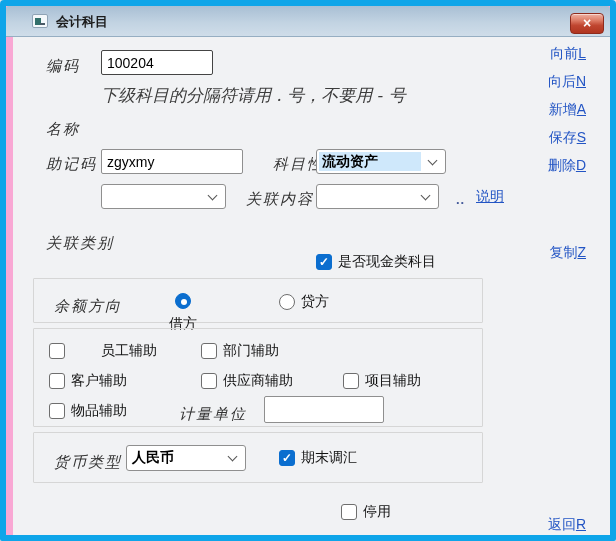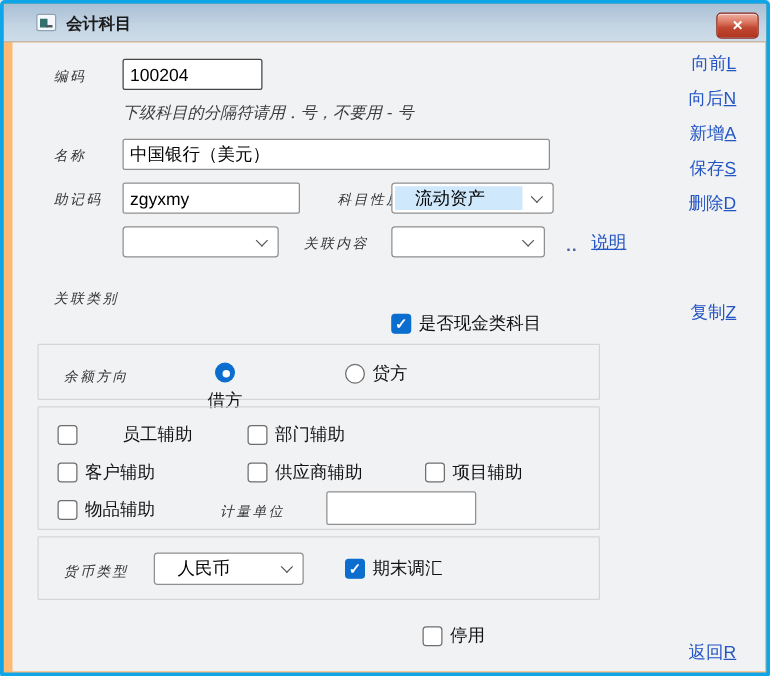--- a/index.html
+++ b/index.html
@@ -1,19 +1,19 @@
 <!DOCTYPE html>
 <html><head>
 <meta charset="utf-8">
 <style>
   * { margin:0; padding:0; box-sizing:border-box; }
   html,body { width:616px; height:541px; background:#e8e8e8; font-family:"Liberation Sans",sans-serif; }
   #window {
     position:relative; width:616px; height:541px;
-    background:#fdba74; border:3px solid #0ea5e9; border-radius:4px 4px 2px 2px;
+    background:#f9a8d4; border:6px solid #0ea5e9; border-radius:4px 4px 2px 2px;
     overflow:hidden;
   }
   
   #titlebar {
     position:absolute; left:0; top:0; width:100%; height:31px;
     background:linear-gradient(#a8bfd4, #c2d3e2 55%, #cfdde9);
     border-bottom:1px solid #96aec2; border-radius:3px 3px 0 0;
   }
   #form-icon {
     position:absolute; left:26px; top:8px; width:16px; height:14px;
@@ -28,37 +28,37 @@
     border:1px solid #8e2a1c; border-radius:4px;
     color:#fff; font-weight:bold; font-size:14px; line-height:18px; text-align:center;
     box-shadow:inset 0 1px 0 rgba(255,255,255,.5); cursor:pointer;
   }
   
   #body {
     position:absolute; left:7px; top:31px; width:602px; height:503px;
     background:#f1f2f4;
   }
   .lbl {
-    position:absolute; font-size:11px; color:#333;
+    position:absolute; font-size:15px; color:#333;
     font-style:italic; font-family:"DejaVu Serif","Liberation Serif",serif;
     letter-spacing:2px; white-space:nowrap;
   }
-  .hint { position:absolute; font-size:13px; color:#3c3c3c; font-style:italic;
+  .hint { position:absolute; font-size:17px; color:#3c3c3c; font-style:italic;
     font-family:"DejaVu Serif","Liberation Serif",serif; white-space:nowrap; }
   .tinput {
     position:absolute; border:1px solid #8f8f8f; border-radius:2px; background:#fff;
     font-size:14px; padding:2px 5px; color:#000; font-family:"Liberation Sans",sans-serif;
     outline:none;
   }
   .tinput.focused { border:1px solid #444; }
   .combo {
     position:absolute; border:1px solid #8f8f8f; border-radius:3px; background:#fff;
   }
   .combo .val { position:absolute; left:2px; top:2px; bottom:2px; right:24px;
-    font-size:14px; color:#000; padding:1px 16px; line-height:17px; white-space:nowrap; overflow:hidden; }
+    font-size:14px; color:#000; padding:1px 3px; line-height:17px; white-space:nowrap; overflow:hidden;font-weight:bold; }
   .combo .val.hl { background:#cfe8fb; }
   .chevron {
     position:absolute; right:9px; top:50%; width:7px; height:7px;
     border-right:1.6px solid #555; border-bottom:1.6px solid #555;
     transform:translateY(-72%) rotate(45deg);
   }
   .link { position:absolute; color:#2355c4; font-size:14px; cursor:pointer; white-space:nowrap; }
   .link .key { text-decoration:underline; }
   .nav { right:24px; text-align:right; }
   
@@ -103,21 +103,20 @@
   <div class="link nav" style="top:123px;"><span>保存</span><span class="key">S</span></div>
   <div class="link nav" style="top:151px;"><span>删除</span><span class="key">D</span></div>
   <div class="link nav" style="top:238px;"><span>复制</span><span class="key">Z</span></div>
   <div class="link nav" style="top:510px;"><span>返回</span><span class="key">R</span></div>
 
   <div class="lbl" style="left:40px; top:51px;">编码</div>
   <input class="tinput focused" style="left: 95px; top: 44px; width: 112px; height: 25px;" value="100204">
   <div class="hint" style="left:95px; top:78px;">下级科目的分隔符请用 . 号，不要用 - 号</div>
 
   <div class="lbl" style="left:40px; top:114px;">名称</div>
-  <input class="tinput" style="left: 95px; top: 108px; width: 342px; height: 25px;" value="中国银行（美元）">
 
   <div class="lbl" style="left:40px; top:149px;">助记码</div>
   <input class="tinput" style="left: 95px; top: 143px; width: 142px; height: 25px;" value="zgyxmy">
   <div class="lbl" style="left:240px; top:149px;margin-left:27px;">科目性质</div>
   <div class="combo" style="left:310px; top:143px; width:130px; height:25px;">
     <div class="val hl">流动资产</div>
     <div class="chevron"></div>
   </div>
 
   <div class="lbl" style="left:40px; top:184px;margin-top:44px;">关联类别</div>

